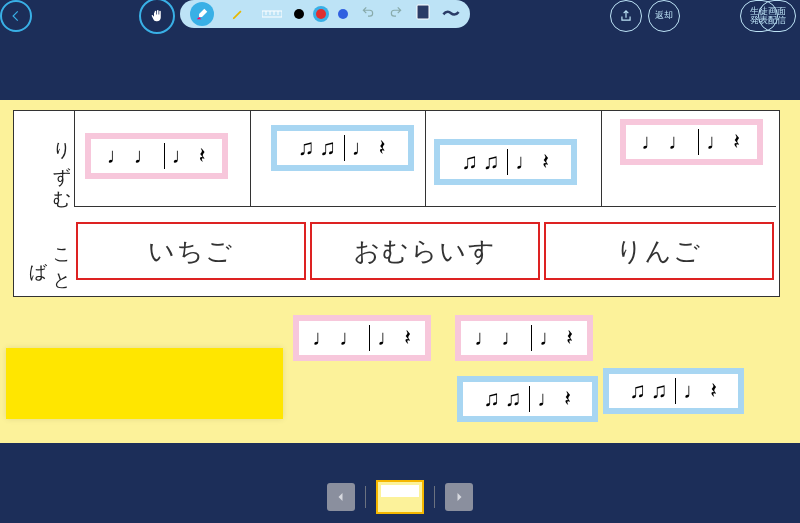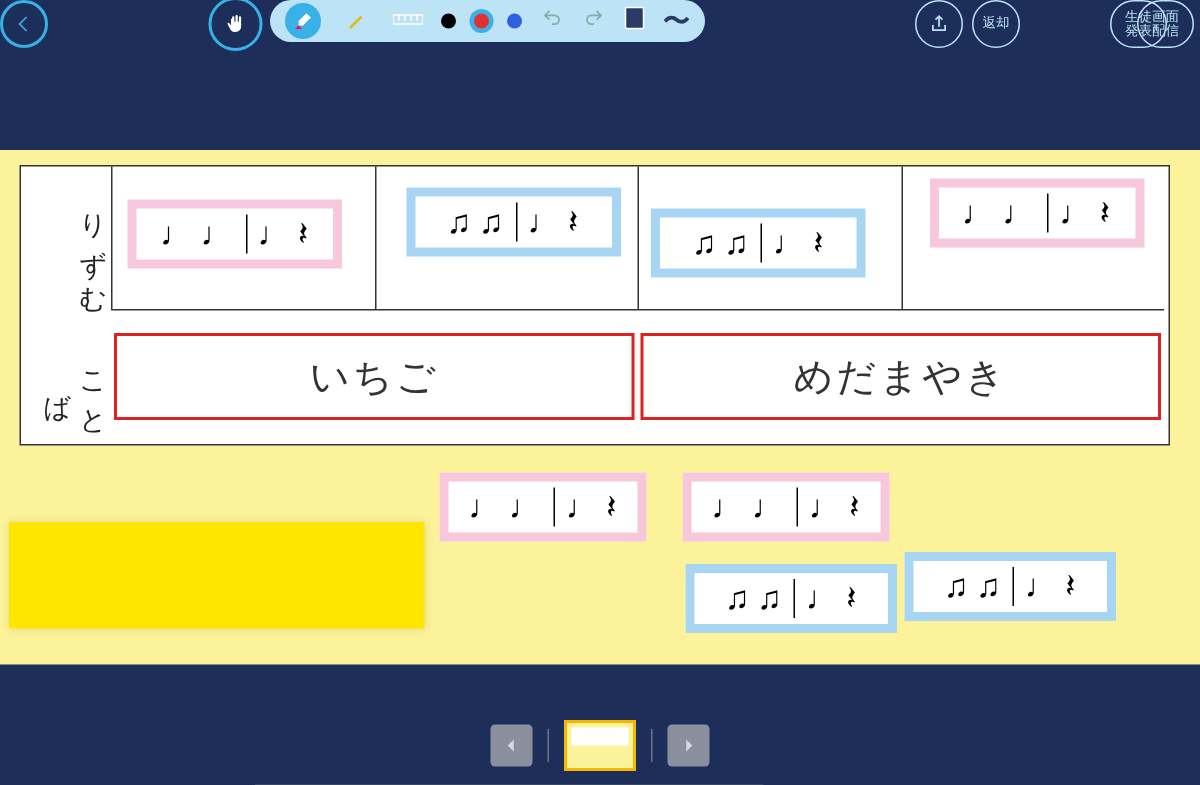--- a/index.html
+++ b/index.html
@@ -145,21 +145,22 @@
             <span class="note">♩</span>
             <span class="bar"></span>
             <span class="note">♩</span>
             <span class="rest">𝄽</span>
           </div>
         </div>
     </div>
 
     <div class="botcells">
       <div class="botcell">いちご</div>
-      <div class="botcell">めだまやき</div>
+      <div class="botcell">おむらいす</div>
+      <div class="botcell">りんご</div>
     </div>
   </div>
 
   <div class="yellowbox"></div>
 
   <div class="card pink" style="left:293px;top:215px;width:110px">
       <span class="note">♩</span>
       <span class="note">♩</span>
       <span class="bar"></span>
       <span class="note">♩</span>

